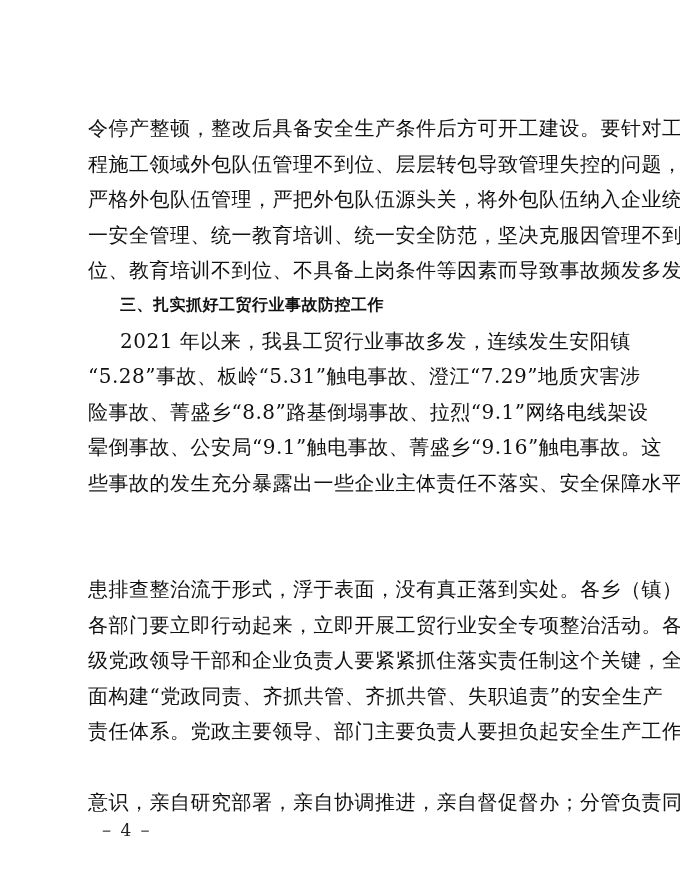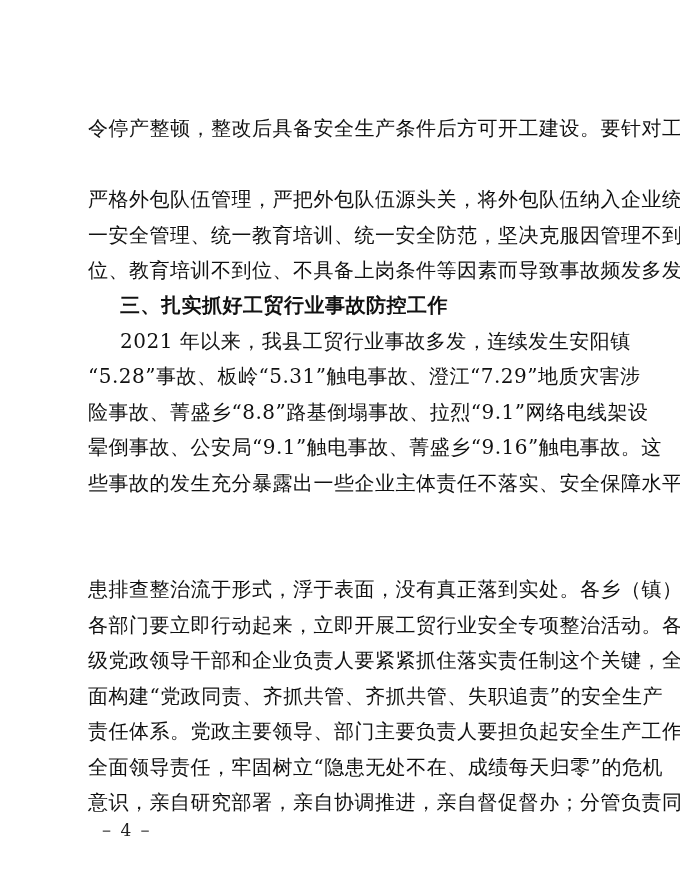--- a/index.html
+++ b/index.html
@@ -2,43 +2,43 @@
 <html><head>
 <meta charset="utf-8">
 <style>
   html, body { margin:0; padding:0; background:#ffffff; }
   body { width:680px; height:880px; position:relative; overflow:hidden;
          font-family:"DejaVu Serif","Liberation Serif",serif; color:#111; }
   .page { position:absolute; left:0; top:0; width:680px; height:880px; background:#fff; }
   .line { position:absolute; left:88px; width:508px; height:30px; font-size:20px; line-height:30px;
           text-align:justify; text-align-last:justify; white-space:nowrap; letter-spacing:0.5px; }
   .line.indent { left:120px; width:476px; }
-  .heading { position:absolute; left:120px; font-size:20px; line-height:30px; font-weight:bold;
+  .heading { position:absolute; left:120px; font-size:16px; line-height:30px; font-weight:bold;
              font-family:"DejaVu Sans","Liberation Sans",sans-serif; letter-spacing:0.5px; }
   .pagenum { position:absolute; left:98px; top:818px; font-size:17px; line-height:24px;
              font-family:"DejaVu Serif","Liberation Serif",serif; color:#222; }
 </style>
 </head>
 <body>
 
 <div class="page">
   <div class="line" style="top:113px">令停产整顿，整改后具备安全生产条件后方可开工建设。要针对工</div>
+  <div class="line" style="top:149px">程施工领域外包队伍管理不到位、层层转包导致管理失控的问题，</div>
   <div class="line" style="top:184px">严格外包队伍管理，严把外包队伍源头关，将外包队伍纳入企业统</div>
   <div class="line" style="top:220px">一安全管理、统一教育培训、统一安全防范，坚决克服因管理不到</div>
   <div class="line" style="top:255px">位、教育培训不到位、不具备上岗条件等因素而导致事故频发多发。</div>
 
   <div class="heading" style="top:290px">三、扎实抓好工贸行业事故防控工作</div>
 
   <div class="line indent" style="top:326px">2021 年以来，我县工贸行业事故多发，连续发生安阳镇</div>
   <div class="line" style="top:361px">“5.28”事故、板岭“5.31”触电事故、澄江“7.29”地质灾害涉</div>
   <div class="line" style="top:397px">险事故、菁盛乡“8.8”路基倒塌事故、拉烈“9.1”网络电线架设</div>
   <div class="line" style="top:432px">晕倒事故、公安局“9.1”触电事故、菁盛乡“9.16”触电事故。这</div>
   <div class="line" style="top:468px">些事故的发生充分暴露出一些企业主体责任不落实、安全保障水平</div>
   <div class="line" style="top:574px">患排查整治流于形式，浮于表面，没有真正落到实处。各乡（镇）、</div>
   <div class="line" style="top:610px">各部门要立即行动起来，立即开展工贸行业安全专项整治活动。各</div>
   <div class="line" style="top:645px">级党政领导干部和企业负责人要紧紧抓住落实责任制这个关键，全</div>
   <div class="line" style="top:681px">面构建“党政同责、齐抓共管、齐抓共管、失职追责”的安全生产</div>
   <div class="line" style="top:716px">责任体系。党政主要领导、部门主要负责人要担负起安全生产工作</div>
-  <div class="line" style="top:752px">全面领导责任，牢固树立“隐患无处不在、成绩每天归零”的危机</div>
   <div class="line" style="top:787px">意识，亲自研究部署，亲自协调推进，亲自督促督办；分管负责同</div>
 
   <div class="pagenum">－ 4 －</div>
 </div>
 
 </body></html>

